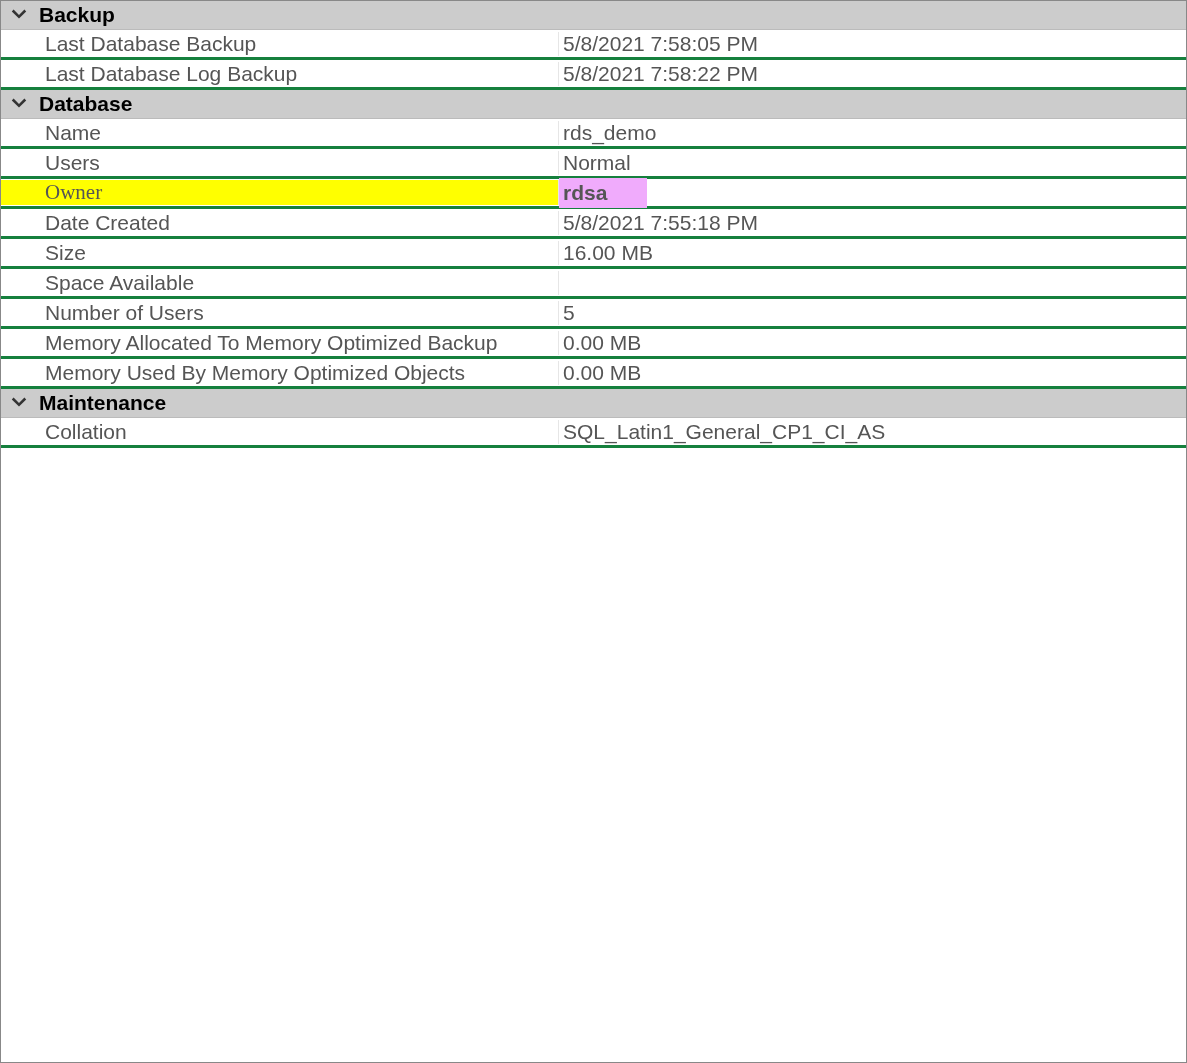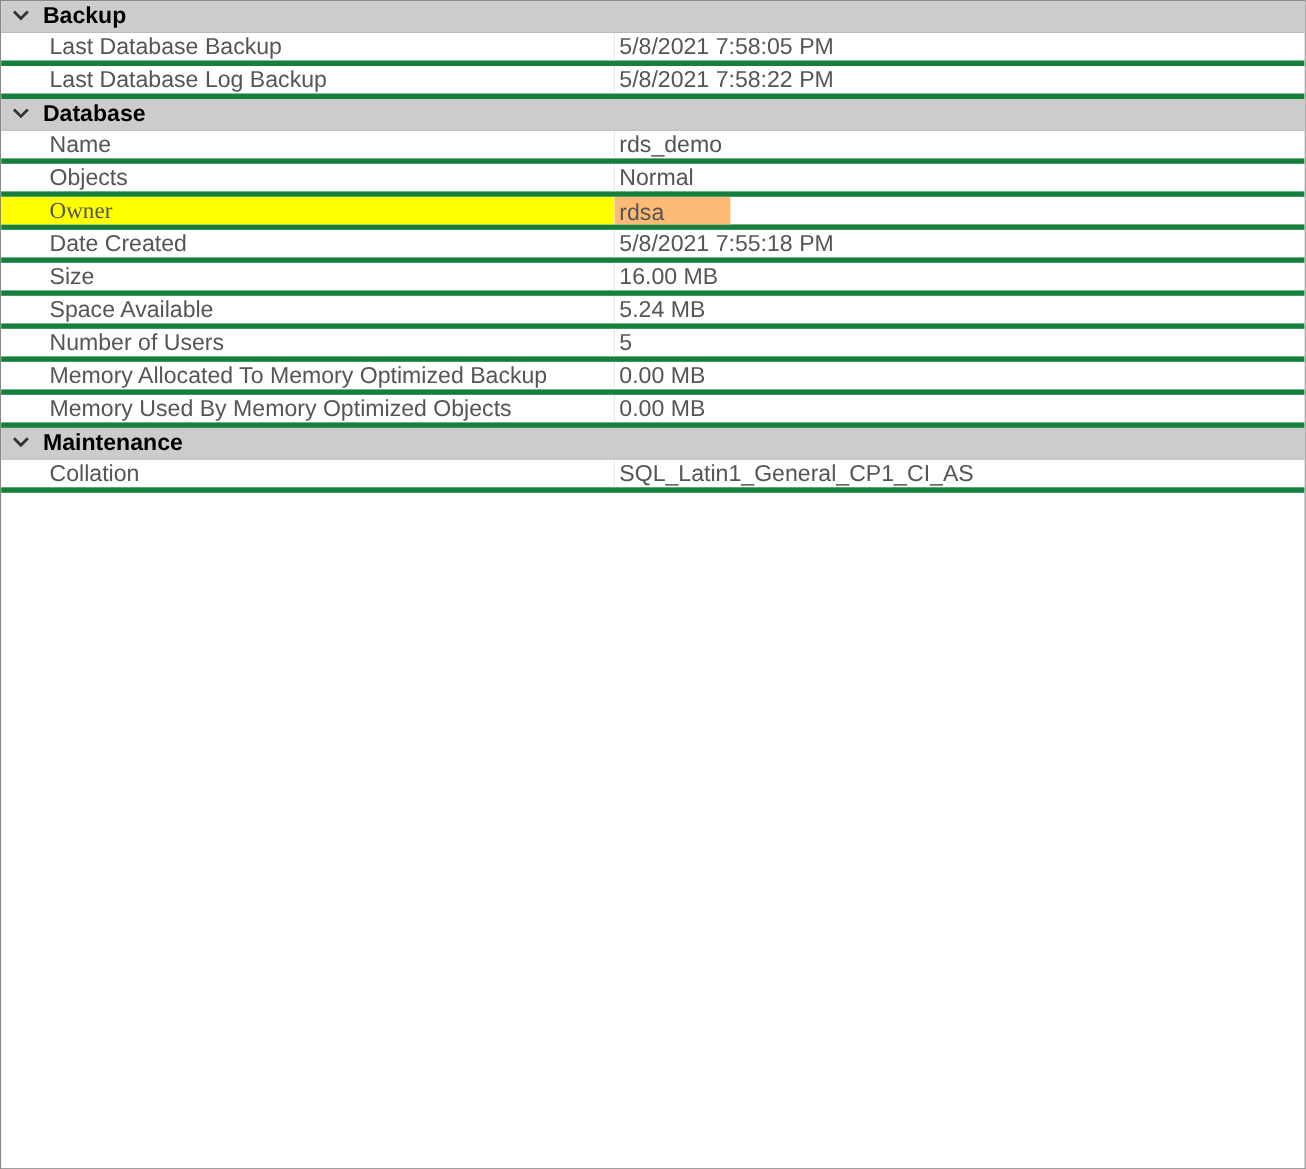--- a/index.html
+++ b/index.html
@@ -35,23 +35,24 @@
     cursor: pointer;
   }
   .section-header .chevron svg {
     width: 18px;
     height: 14px;
     fill: #333;
   }
   .row {
     display: flex;
     height: 30px;
-    border-bottom: 5px solid #15803d;
+    border-bottom: 3px solid #15803d;
     color: #555;
     background: #ffffff;
+    align-items: center;
   }
   .row .label {
     flex: 0 0 558px;
     padding-left: 44px;
     display: flex;
     align-items: center;
     white-space: nowrap;
     border-right: 1px solid #e6e6e6;
   }
   .row .value {
@@ -59,27 +60,28 @@
     padding-left: 4px;
     display: flex;
     align-items: center;
     white-space: nowrap;
   }
   .row.highlight .label {
     background: #ffff00;
     font-family: Liberation Serif, serif;
   }
   .row.highlight .value-inner {
-    background: #fdba74;
+    background: #f0abfc;
     display: inline-block;
     height: 100%;
     line-height: 30px;
-    padding-right: 60px;
+    padding-right: 40px;
     margin-left: -4px;
     padding-left: 4px;
+    font-weight: bold;
   }
 </style>
 </head>
 <body>
 
 <div class="panel">
 
   <div class="section-header">
     <span class="chevron">
       <svg viewBox="0 0 20 14">
@@ -103,40 +105,39 @@
           <path d="M2 3 L10 11 L18 3 L16 1 L10 7 L4 1 Z"></path>
         </svg>
     </span>
     <span>Database</span>
   </div>
   <div class="row">
     <div class="label">Name</div>
     <div class="value">rds_demo</div>
   </div>
   <div class="row">
-    <div class="label">Objects</div>
+    <div class="label">Users</div>
     <div class="value">Normal</div>
   </div>
   <div class="row highlight">
     <div class="label">Owner</div>
     <div class="value">
         <span class="value-inner">rdsa</span>
       </div>
   </div>
   <div class="row">
     <div class="label">Date Created</div>
     <div class="value">5/8/2021 7:55:18 PM</div>
   </div>
   <div class="row">
     <div class="label">Size</div>
     <div class="value">16.00 MB</div>
   </div>
   <div class="row">
     <div class="label">Space Available</div>
-    <div class="value">5.24 MB</div>
   </div>
   <div class="row">
     <div class="label">Number of Users</div>
     <div class="value">5</div>
   </div>
   <div class="row">
     <div class="label">Memory Allocated To Memory Optimized Backup</div>
     <div class="value">0.00 MB</div>
   </div>
   <div class="row">

